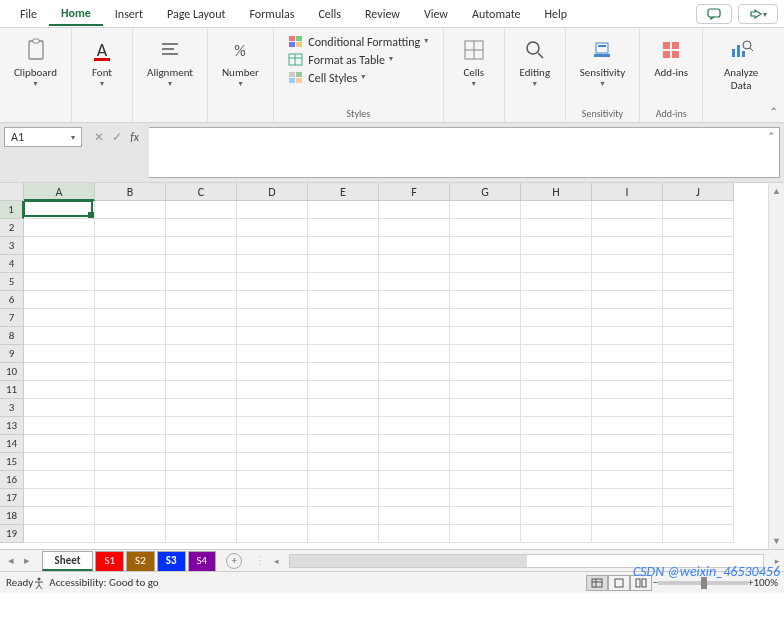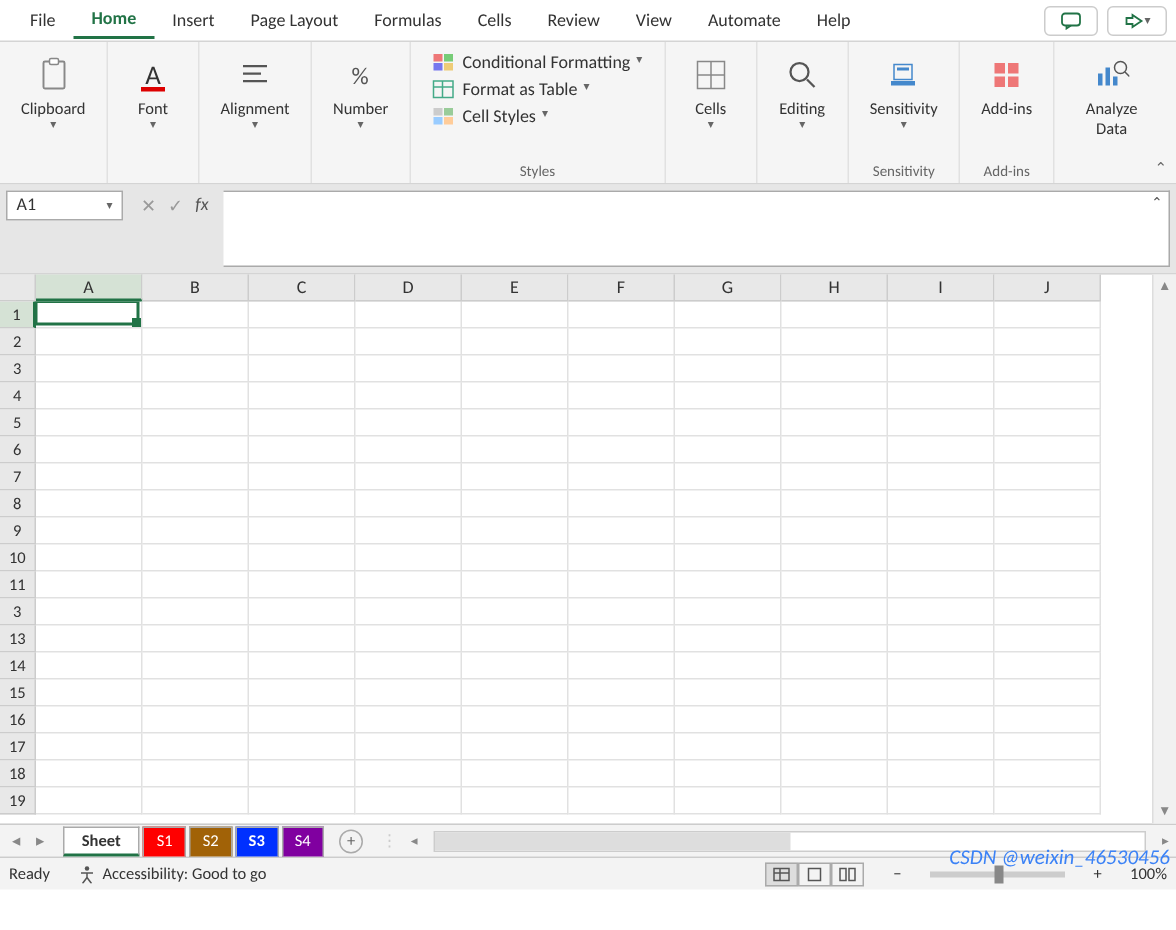--- a/index.html
+++ b/index.html
@@ -55,21 +55,21 @@
     .sheet-tab { padding: 2px 12px; border: 1px solid #aaa; background: #fff; border-bottom: none; margin-right: 2px; }
     .sheet-tab.active { border-bottom: 2px solid #217346; font-weight: 600; }
     .sheet-tab.colored { color: #fff; padding: 2px 8px; }
     .new-sheet { margin: 0 8px; width: 16px; height: 16px; border: 1px solid #aaa; border-radius: 50%; text-align: center; line-height: 13px; color: #666; }
     .sheet-tab-row .divider { color: #ccc; padding: 0 4px; }
     .hscroll { flex: 1; height: 14px; margin: 0 6px; background: #fff; border: 1px solid #ccc; position: relative; }
     .hscroll .thumb { position: absolute; left: 0; top: 0; bottom: 0; width: 50%; background: #ddd; }
     .hscroll-btn { width: 14px; text-align: center; color: #888; font-size: 9px; }
     
     
-    .status-bar { display: flex; align-items: center; height: 22px; background: #f3f3f3; border-top: 1px solid #ccc; font-size: 11px; padding: 0 6px; gap: 19px; }
+    .status-bar { display: flex; align-items: center; height: 22px; background: #f3f3f3; border-top: 1px solid #ccc; font-size: 11px; padding: 0 6px; gap: 0; }
     .status-bar .spacer { flex: 1; }
     .view-btns { display: flex; gap: 0; }
     .view-btn { width: 22px; height: 16px; border: 1px solid #aaa; display: flex; align-items: center; justify-content: center; }
     .zoom-slider { width: 90px; height: 4px; background: #ccc; position: relative; }
     .zoom-slider .tick { position: absolute; top: -3px; width: 1px; height: 10px; background: #888; left: 50%; }
     .zoom-slider .handle { position: absolute; top: -4px; width: 6px; height: 12px; background: #888; left: 48%; }
     
     .watermark { position: absolute; right: 4px; bottom: 40px; color: #3b82f6; font-size: 14px; font-style: italic; pointer-events: none; }
     .chev { font-size: 8px; color: #666; }
   </style>

